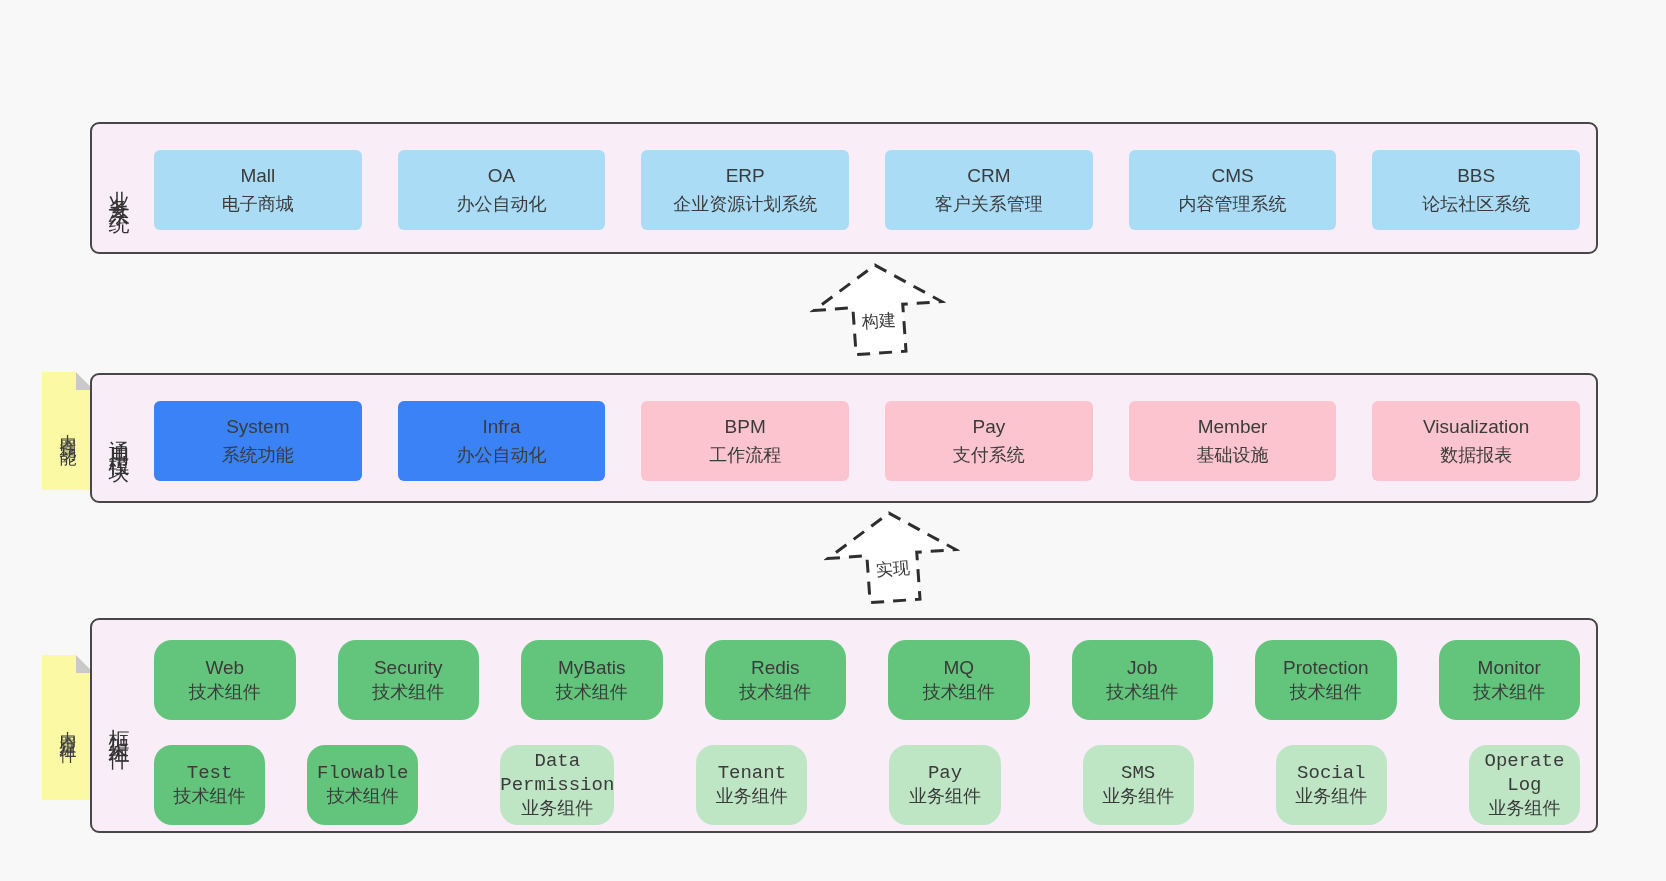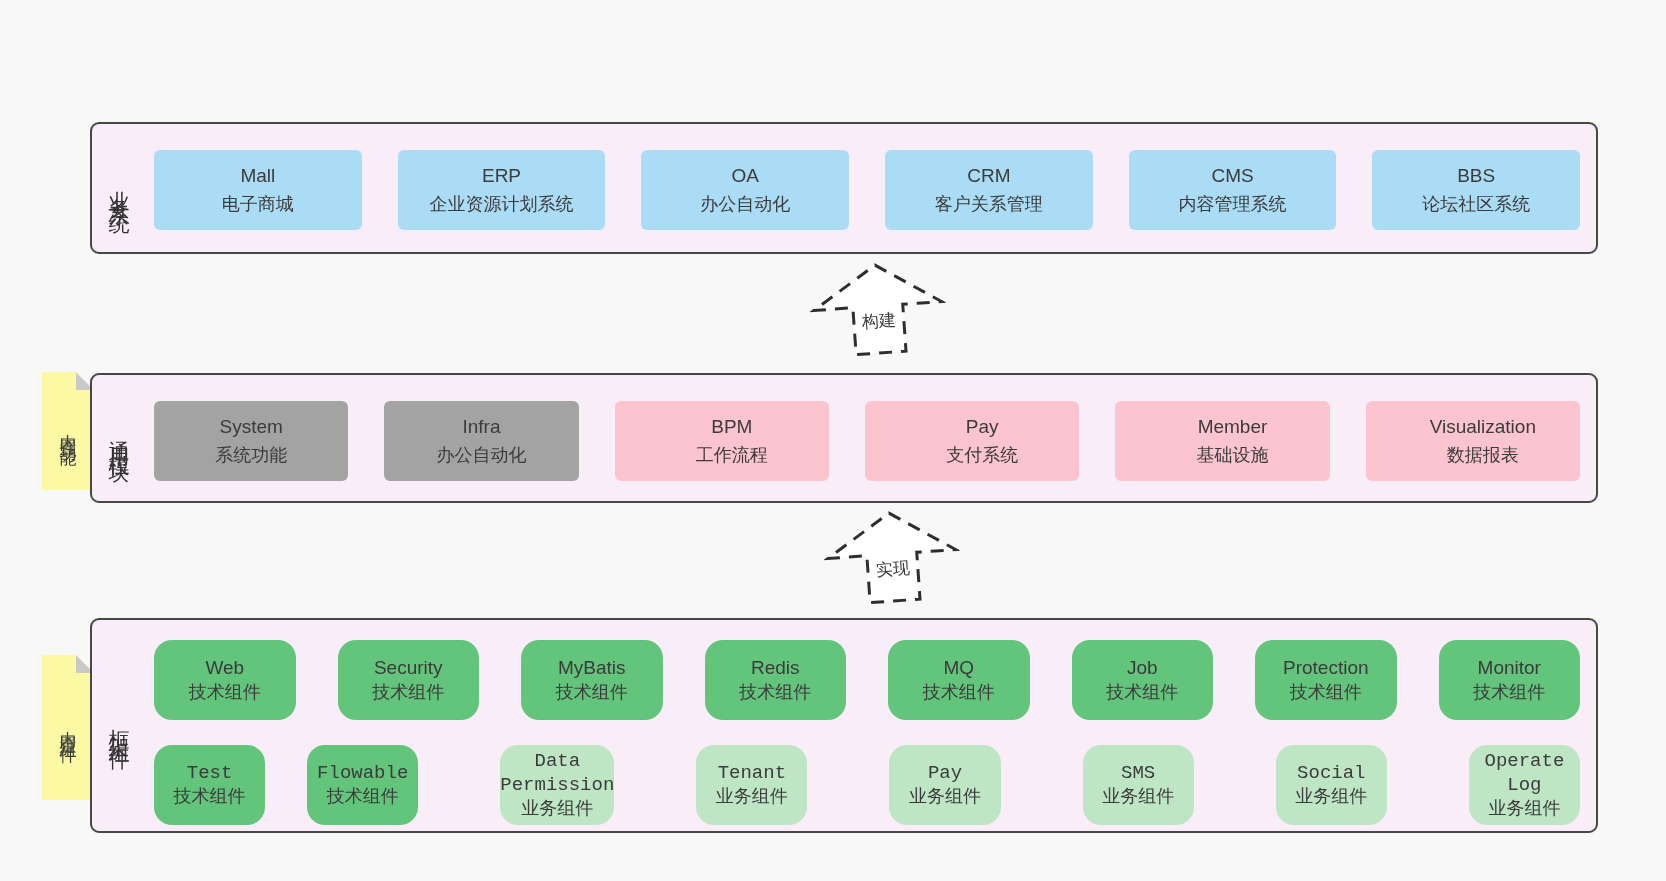--- a/index.html
+++ b/index.html
@@ -38,22 +38,22 @@
 
   .box{
     flex:1;border-radius:6px;
     display:flex;flex-direction:column;align-items:center;justify-content:center;
     text-align:center;line-height:1.5;
   }
   .comp-row .box{line-height:1.3;border-radius:18px;}
   .box .t{font-size:19px;}
   .box .s{font-size:18px;}
   .v-blue{background:#abdcf6;}
-  .v-red{background:#a3a3a3;}
-  .v-pink{background:#fbc4cf;padding-left:20px;}
+  .v-red{background:#3b82f6;}
+  .v-pink{background:#fbc4cf;}
   .v-green{background:#63c47b;}
   .v-green-light{background:#bee6c5;margin-left:40px;}
 
   
   .tag{
     position:absolute;left:42px;width:52px;background:#fbf9a3;z-index:1;
     display:flex;align-items:center;justify-content:center;
     clip-path:polygon(0 0,calc(100% - 18px) 0,100% 18px,100% 100%,0 100%);
   }
   #tag-common{top:372px;height:118px;}
@@ -85,26 +85,26 @@
 <body>
 
 <div class="panel" id="panel-business">
   <div class="side-label">业务系统</div>
   <div class="boxes-row">
     <div class="box v-blue">
       <div class="t">Mall</div>
       <div class="s">电子商城</div>
     </div>
     <div class="box v-blue">
+      <div class="t">OA</div>
+      <div class="s">办公自动化</div>
+    </div>
+    <div class="box v-blue">
       <div class="t">ERP</div>
       <div class="s">企业资源计划系统</div>
-    </div>
-    <div class="box v-blue">
-      <div class="t">OA</div>
-      <div class="s">办公自动化</div>
     </div>
     <div class="box v-blue">
       <div class="t">CRM</div>
       <div class="s">客户关系管理</div>
     </div>
     <div class="box v-blue">
       <div class="t">CMS</div>
       <div class="s">内容管理系统</div>
     </div>
     <div class="box v-blue">

